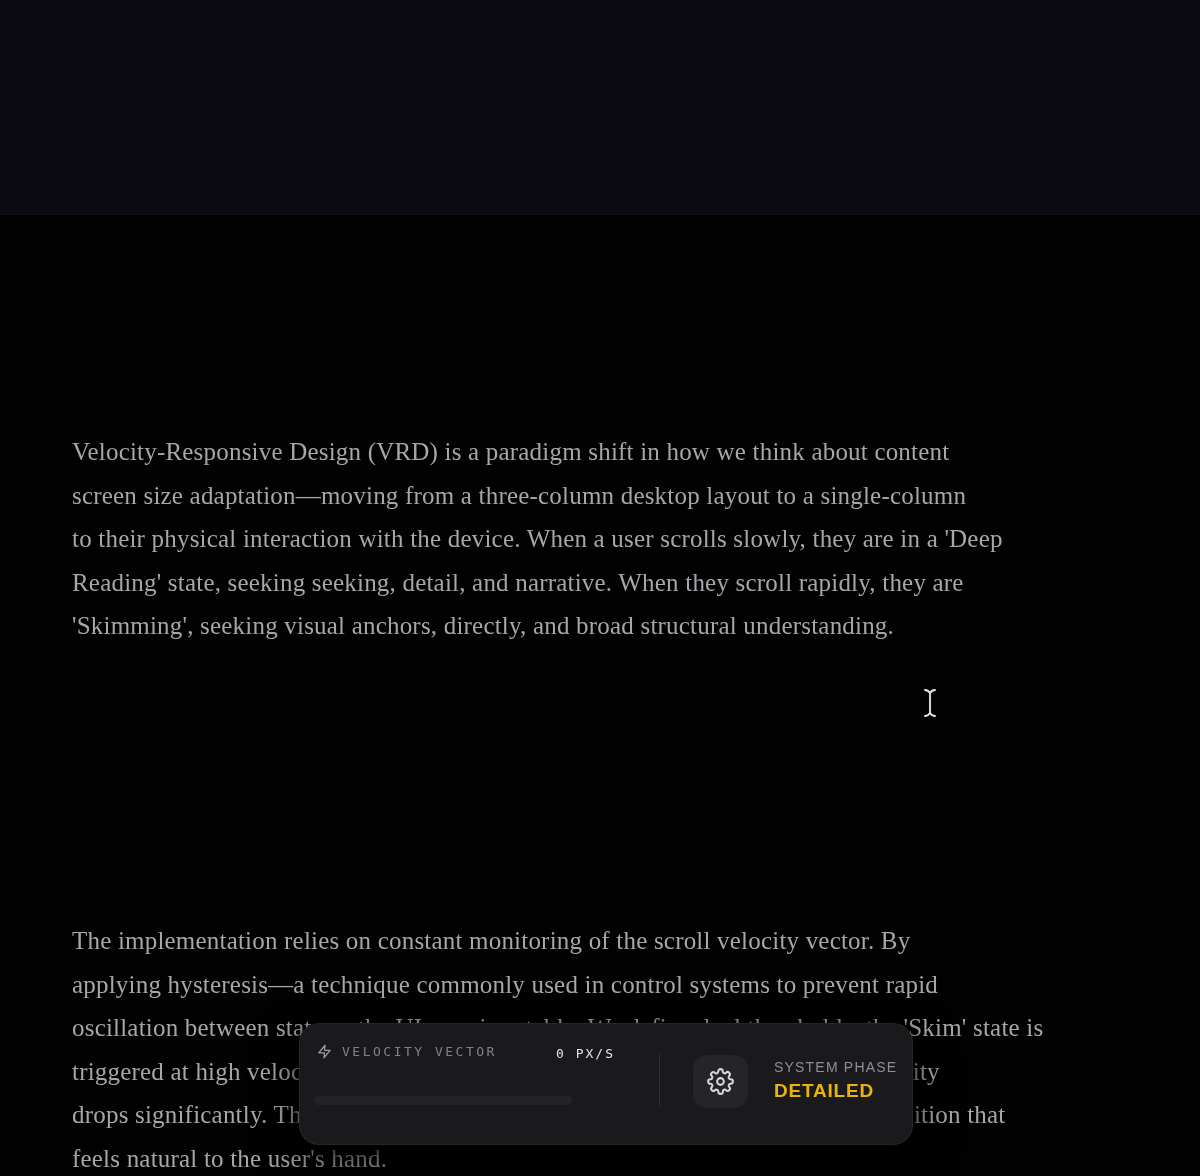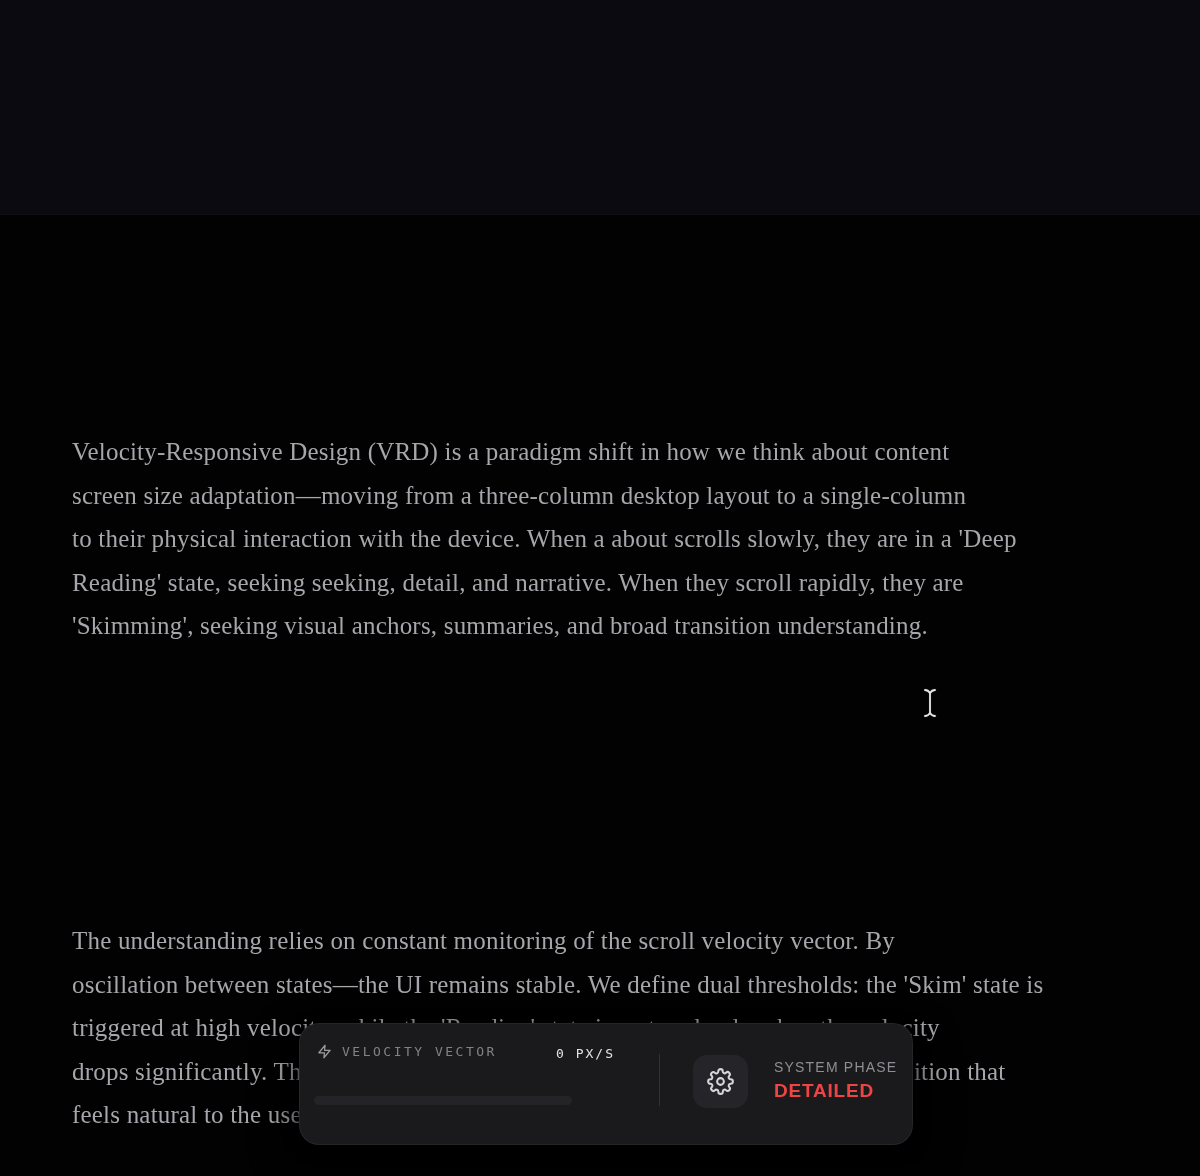--- a/index.html
+++ b/index.html
@@ -147,27 +147,28 @@
 </head>
 <body>
 
 <div class="stage">
 
   <div class="top-band"></div>
 
   <div class="para para-1">
     <span class="line">Velocity-Responsive Design (VRD) is a paradigm shift in how we think about content</span>
     <span class="line">screen size adaptation—moving from a three-column desktop layout to a single-column</span>
-    <span class="line">to their physical interaction with the device. When a about scrolls slowly, they are in a 'Deep</span>
+    <span class="line">to their physical interaction with the device. When a user scrolls slowly, they are in a 'Deep</span>
     <span class="line">Reading' state, seeking seeking, detail, and narrative. When they scroll rapidly, they are</span>
-    <span class="line">'Skimming', seeking visual anchors, summaries, and broad transition understanding.</span>
+    <span class="line">'Skimming', seeking visual anchors, directly, and broad structural understanding.</span>
   </div>
 
   <div class="para para-2">
-    <span class="line">The understanding relies on constant monitoring of the scroll velocity vector. By</span>
+    <span class="line">The implementation relies on constant monitoring of the scroll velocity vector. By</span>
+    <span class="line">applying hysteresis—a technique commonly used in control systems to prevent rapid</span>
     <span class="line">oscillation between states—the UI remains stable. We define dual thresholds: the 'Skim' state is</span>
     <span class="line">triggered at high velocity, while the 'Reading' state is restored only when the velocity</span>
     <span class="line">drops significantly. This asymmetry creates a smooth, organically debounced transition that</span>
     <span class="line">feels natural to the user's hand.</span>
   </div>
 
   <div class="hud">
 
     <div class="hud-label-row">
       <span class="hud-bolt">
@@ -190,21 +191,21 @@
       <span style="display:flex;">
         <svg width="27" height="27" viewBox="0 0 24 24" fill="none" stroke="#d6d6da" stroke-width="1.8" stroke-linecap="round" stroke-linejoin="round">
           <circle cx="12" cy="12" r="3"></circle>
           <path d="M19.4 15a1.65 1.65 0 0 0 .33 1.82l.06.06a2 2 0 0 1-2.83 2.83l-.06-.06a1.65 1.65 0 0 0-1.82-.33 1.65 1.65 0 0 0-1 1.51V21a2 2 0 0 1-4 0v-.09A1.65 1.65 0 0 0 9 19.4a1.65 1.65 0 0 0-1.82.33l-.06.06a2 2 0 0 1-2.83-2.83l.06-.06a1.65 1.65 0 0 0 .33-1.82 1.65 1.65 0 0 0-1.51-1H3a2 2 0 0 1 0-4h.09A1.65 1.65 0 0 0 4.6 9a1.65 1.65 0 0 0-.33-1.82l-.06-.06a2 2 0 0 1 2.83-2.83l.06.06a1.65 1.65 0 0 0 1.82.33H9a1.65 1.65 0 0 0 1-1.51V3a2 2 0 0 1 4 0v.09a1.65 1.65 0 0 0 1 1.51 1.65 1.65 0 0 0 1.82-.33l.06-.06a2 2 0 0 1 2.83 2.83l-.06.06a1.65 1.65 0 0 0-.33 1.82V9a1.65 1.65 0 0 0 1.51 1H21a2 2 0 0 1 0 4h-.09a1.65 1.65 0 0 0-1.51 1z"></path>
         </svg>
       </span>
     </button>
 
     <div class="hud-phase">
       <div class="hud-phase-label">SYSTEM PHASE</div>
-      <div class="hud-phase-value" style="color: #ef4444;">DETAILED</div>
+      <div class="hud-phase-value" style="color: #eab308;">DETAILED</div>
     </div>
 
   </div>
 
   <div class="ibeam-cursor">
     <svg width="18" height="32" viewBox="0 0 18 32">
       <g fill="none" stroke="#0a0a0a" stroke-width="4" stroke-linecap="round">
         <path d="M4 3 C6.5 3 8 4.5 9 6 C10 4.5 11.5 3 14 3"></path>
         <path d="M9 6 V26"></path>
         <path d="M4 29 C6.5 29 8 27.5 9 26 C10 27.5 11.5 29 14 29"></path>

